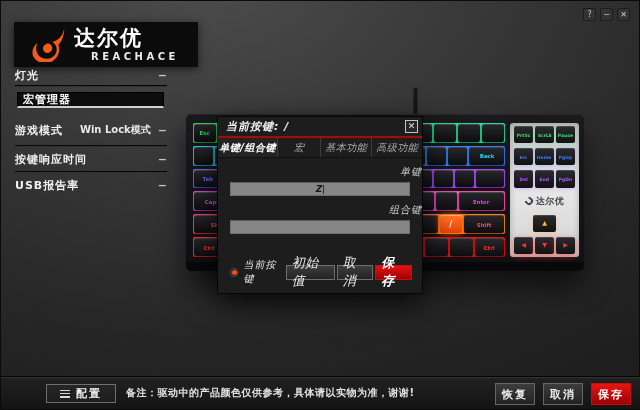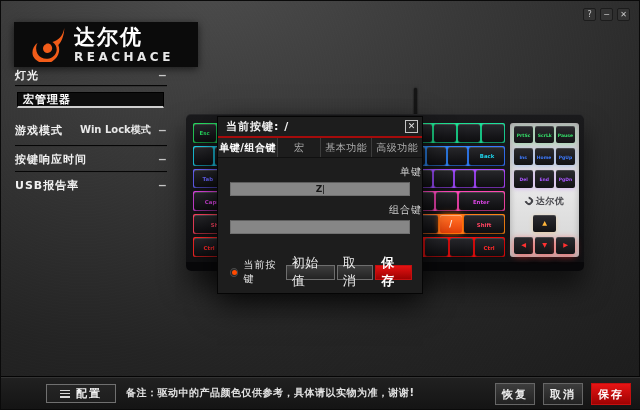--- a/index.html
+++ b/index.html
@@ -10,21 +10,21 @@
     background:radial-gradient(900px 620px at 32% -8%, #4d4d4d 0%, #383838 30%, #242424 62%, #161616 100%);
     border:1px solid #0a0a0a;box-sizing:border-box;}
   .noise{position:absolute;inset:0;pointer-events:none;opacity:.5;
     background-image:repeating-radial-gradient(circle at 13% 27%, rgba(255,255,255,.012) 0 1px, transparent 1px 3px);}
   
   .logo-box{position:absolute;left:13px;top:21px;width:184px;height:45px;background:#0b0b0b;
     display:flex;align-items:center;box-shadow:0 2px 8px rgba(0,0,0,.6);}
   .logo-swoosh{width:36px;height:34px;margin-left:16px;flex:none;}
   .logo-text{margin-left:8px;line-height:1;}
   .logo-cn{color:#fff;font-size:21px;font-weight:bold;letter-spacing:2px;}
-  .logo-en{color:#e8e8e8;font-size:12px;letter-spacing:3.5px;margin-top:3px;font-weight:bold;}
+  .logo-en{color:#e8e8e8;font-size:10px;letter-spacing:3.5px;margin-top:3px;font-weight:bold;margin-left:17px;}
   .win-controls{position:absolute;top:7px;right:9px;display:flex;gap:4px;}
   .win-btn{width:13px;height:13px;background:#343434;border:1px solid #1c1c1c;color:#c9c9c9;
     font-size:8px;line-height:12px;text-align:center;border-radius:2px;box-sizing:border-box;cursor:default;}
   
   .sidebar{position:absolute;left:14px;top:60px;width:152px;}
   .side-item{position:absolute;left:0;width:152px;height:16px;display:flex;align-items:center;
     color:#f0f0f0;font-size:11px;font-weight:bold;letter-spacing:1px;}
   .side-item .grow{flex:1;}
   .side-minus{color:#c8c8c8;font-weight:bold;font-size:11px;letter-spacing:0;}
   .side-value{font-size:10px;letter-spacing:0;margin-right:7px;color:#e8e8e8;}
@@ -58,21 +58,21 @@
   .ckey-single{flex:0 0 36%;}
   .kb-logo{flex:1;display:flex;align-items:center;justify-content:center;gap:3px;
     color:#46464b;font-size:9px;font-weight:bold;letter-spacing:.5px;}
   .kb-logo-swoosh{width:8px;height:8px;border:2px solid #46464b;border-radius:50%;
     border-left-color:transparent;transform:rotate(40deg);box-sizing:border-box;}
   .cable{position:absolute;left:413px;top:87px;width:3px;height:28px;background:#161616;
     border-radius:2px;box-shadow:0 0 2px #000;z-index:1;}
   
   .dialog{position:absolute;left:216px;top:115px;width:206px;height:178px;background:#1d1d1d;
     border:1px solid #050505;box-sizing:border-box;z-index:10;
-    box-shadow:0 10px 28px rgba(0,0,0,.75);}
+    box-shadow:0 10px 28px rgba(0,0,0,.75);font-style:italic;}
   .dlg-header{height:19px;display:flex;align-items:center;color:#f2f2f2;font-size:11px;
     font-weight:bold;padding-left:8px;letter-spacing:1px;}
   .dlg-close{position:absolute;top:3px;right:4px;width:13px;height:13px;border:1px solid #c4c4c4;
     color:#e3e3e3;font-size:9px;line-height:11px;text-align:center;box-sizing:border-box;background:#262626;}
   .dlg-redline{height:2px;background:#a50b0b;}
   .dlg-tabs{display:flex;height:19px;border-bottom:1px solid #101010;}
   .dlg-tab{display:flex;align-items:center;justify-content:center;font-size:10px;color:#ababab;
     border-right:1px solid #3c3c3c;box-sizing:border-box;letter-spacing:.5px;}
   .dlg-tab:last-child{border-right:none;}
   .dlg-tab.active{color:#fff;font-weight:bold;background:#232323;}

